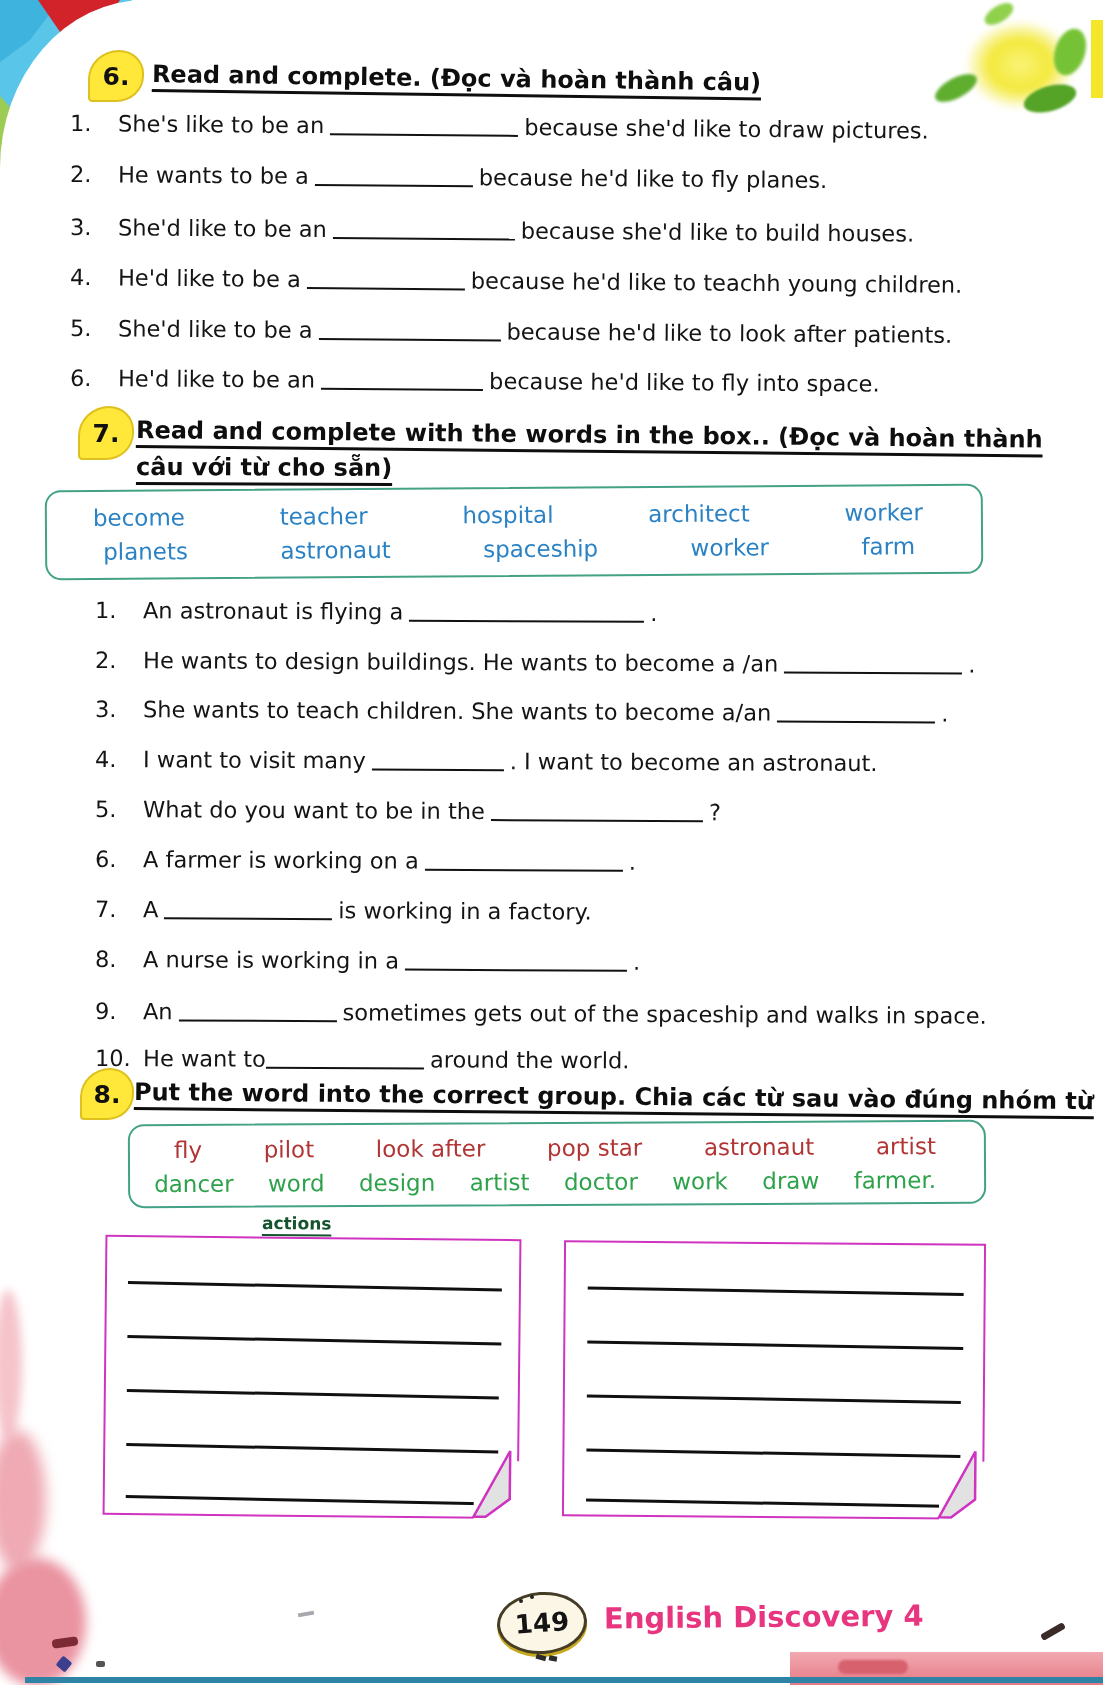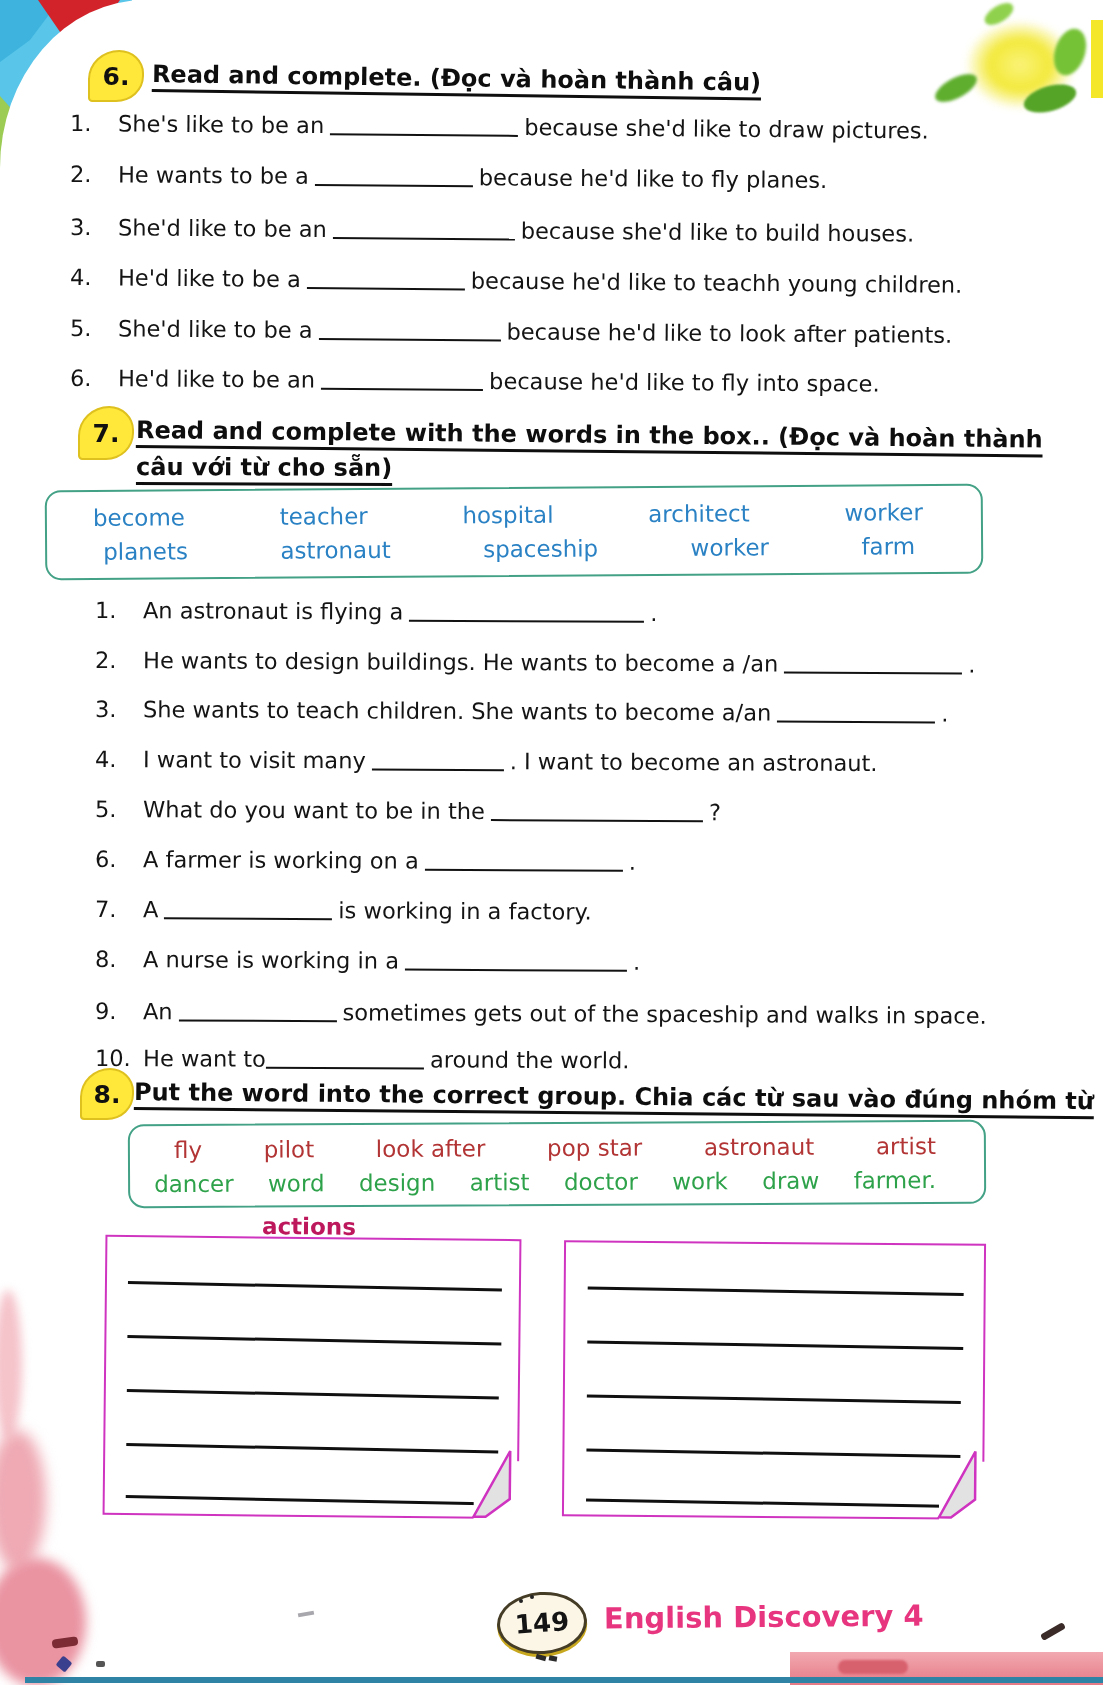--- a/index.html
+++ b/index.html
@@ -25,21 +25,21 @@
          margin:0 6px -2px 6px;}
   .blank.tight{margin-left:0;}
   
   .wordbox{position:absolute;z-index:3;background:#fff;border:2.6px solid #43a185;
            border-radius:16px;box-sizing:border-box;}
   .wb-row{display:flex;justify-content:space-between;font-size:23px;line-height:34px;}
   .wb7{color:#2a82c4;}
   .wb8-r1{color:#b23434;}
   .wb8-r2{color:#2ea24a;}
   
-  .grp-label{position:absolute;z-index:3;font-weight:bold;font-size:23px;color:#be185d;
+  .grp-label{position:absolute;z-index:3;font-weight:bold;font-size:17px;color:#14532d;
              text-decoration:underline;text-decoration-thickness:2.4px;text-underline-offset:5px;
              transform-origin:left center;}
   .group-box{position:absolute;z-index:3;border:2.6px solid #cf34c0;background:#fff;
              box-sizing:border-box;transform-origin:center;}
   .gline{position:absolute;border-top:3.2px solid #101010;transform:rotate(0.55deg);
          transform-origin:left center;}
   .fold{position:absolute;right:-3px;bottom:-4px;}
   
   .page-oval{position:absolute;z-index:3;width:84px;height:56px;border:3px solid #453c26;
              border-radius:50%;background:#fcf6e7;display:flex;align-items:center;justify-content:center;

